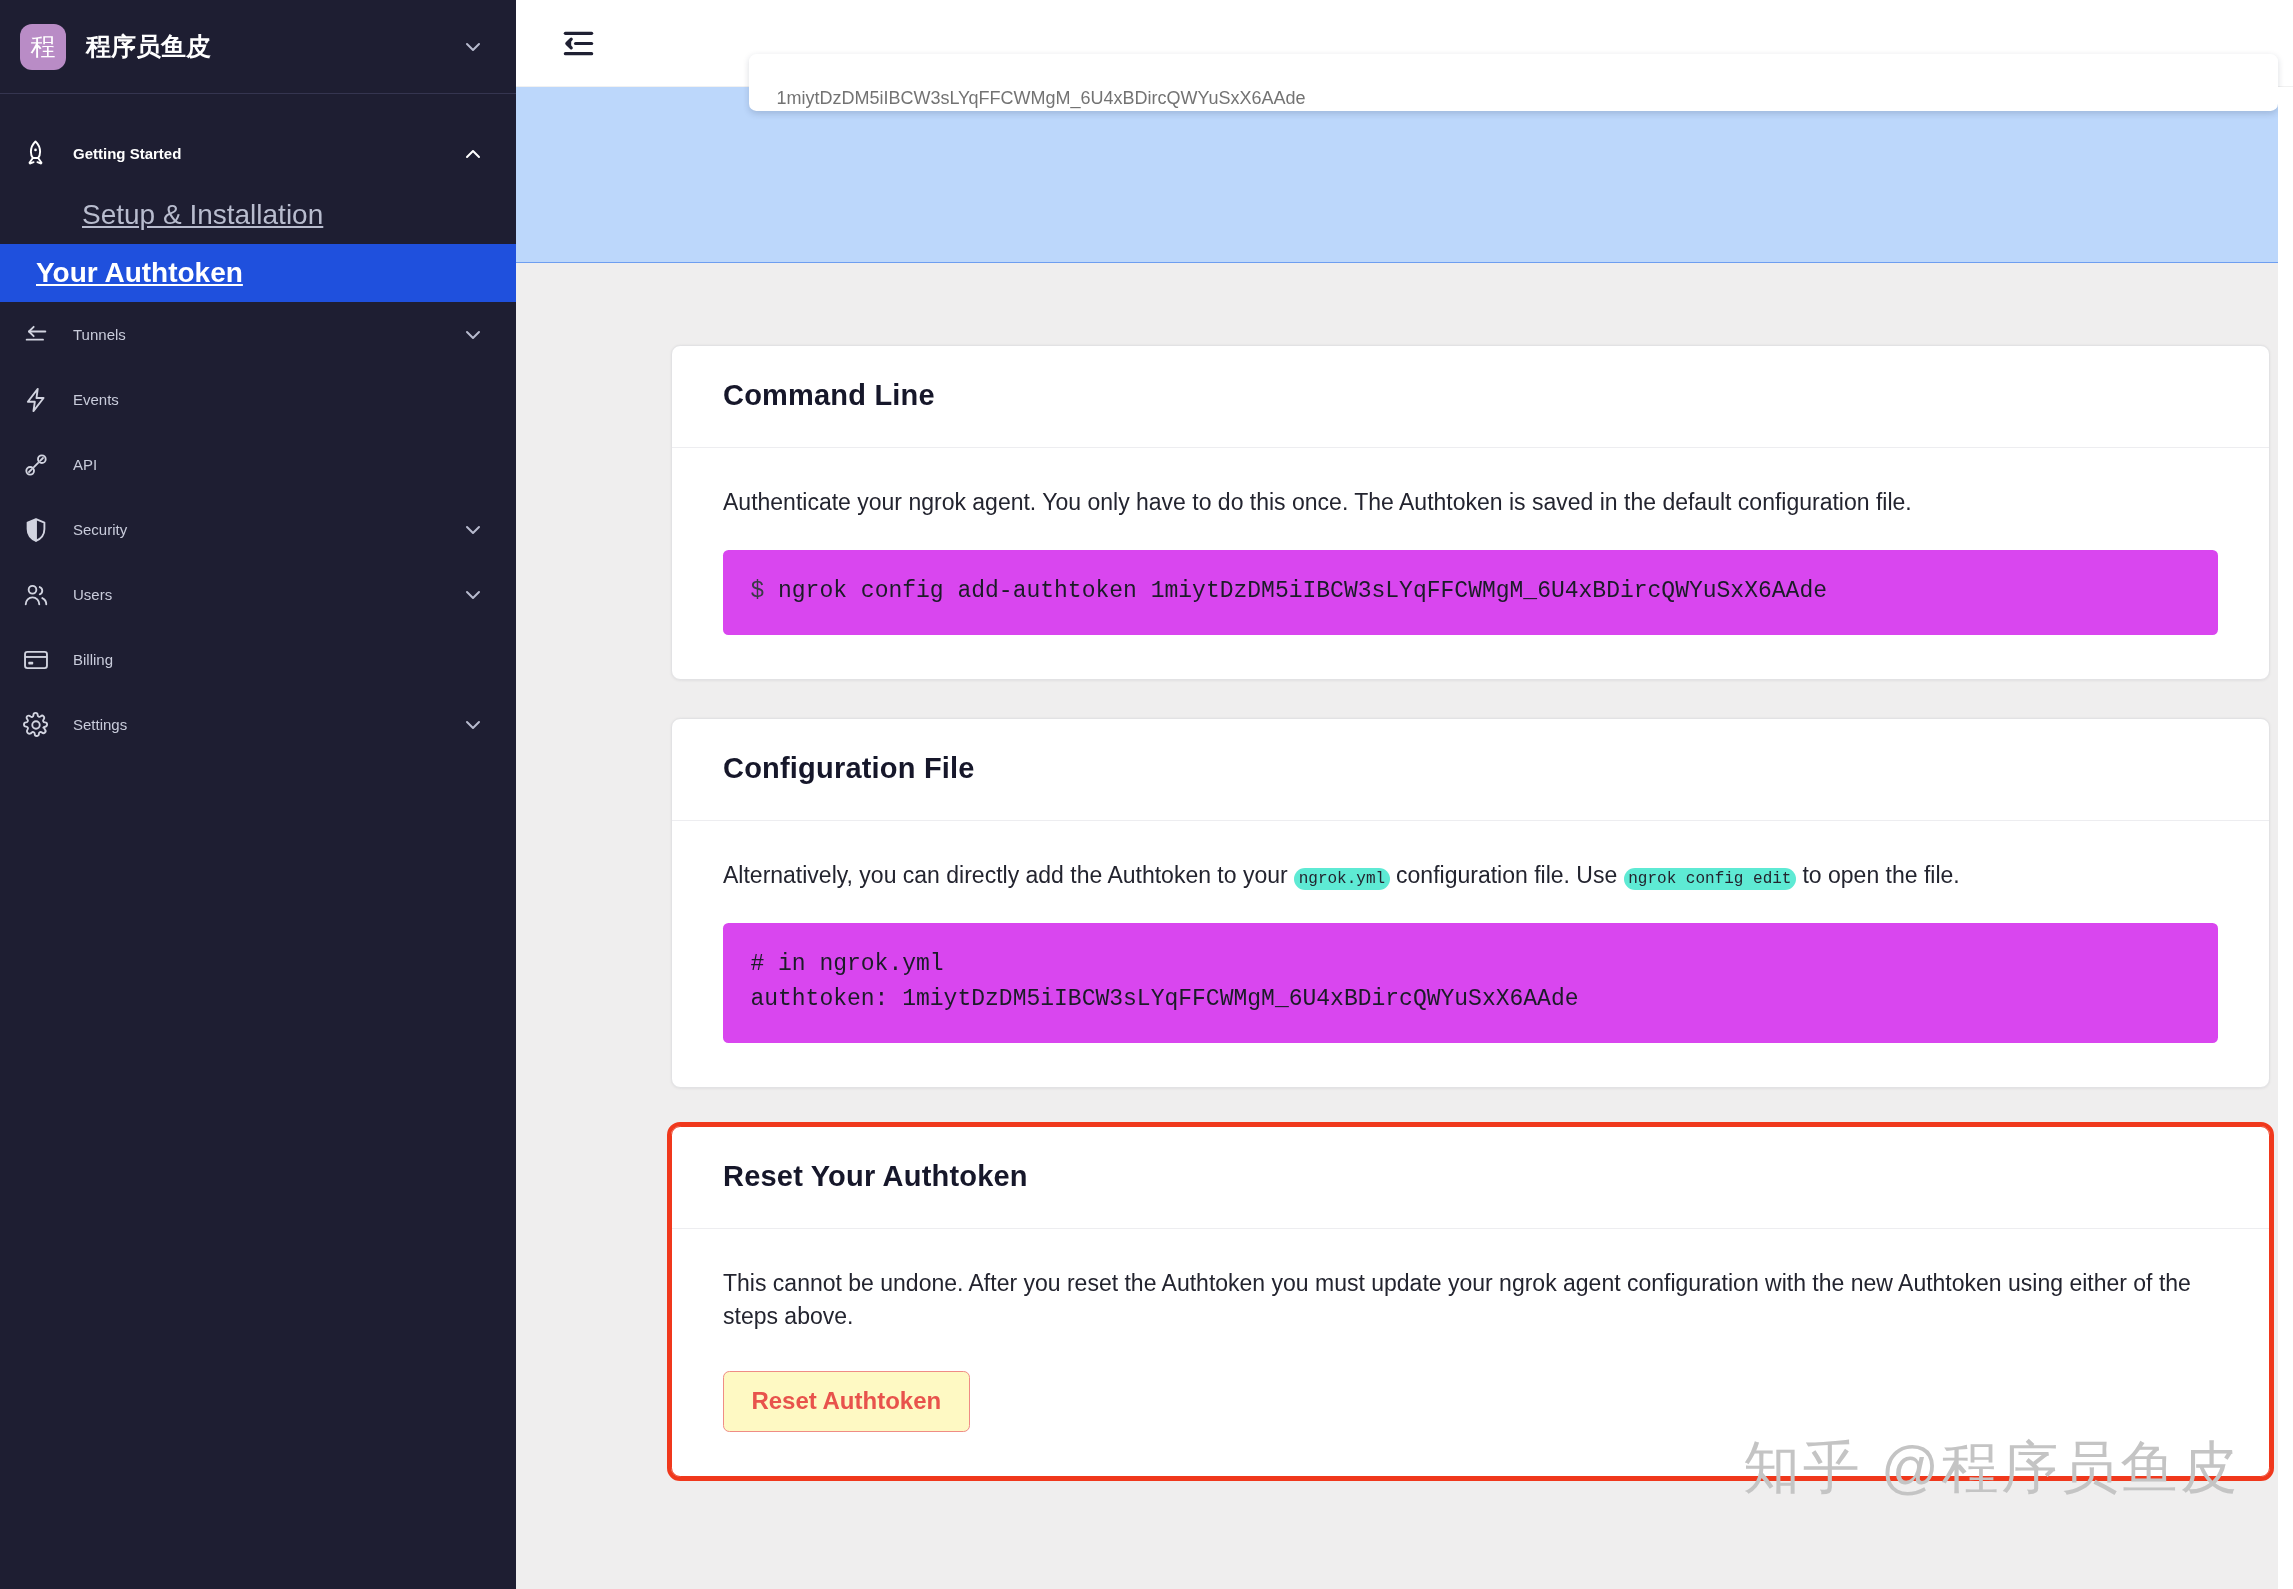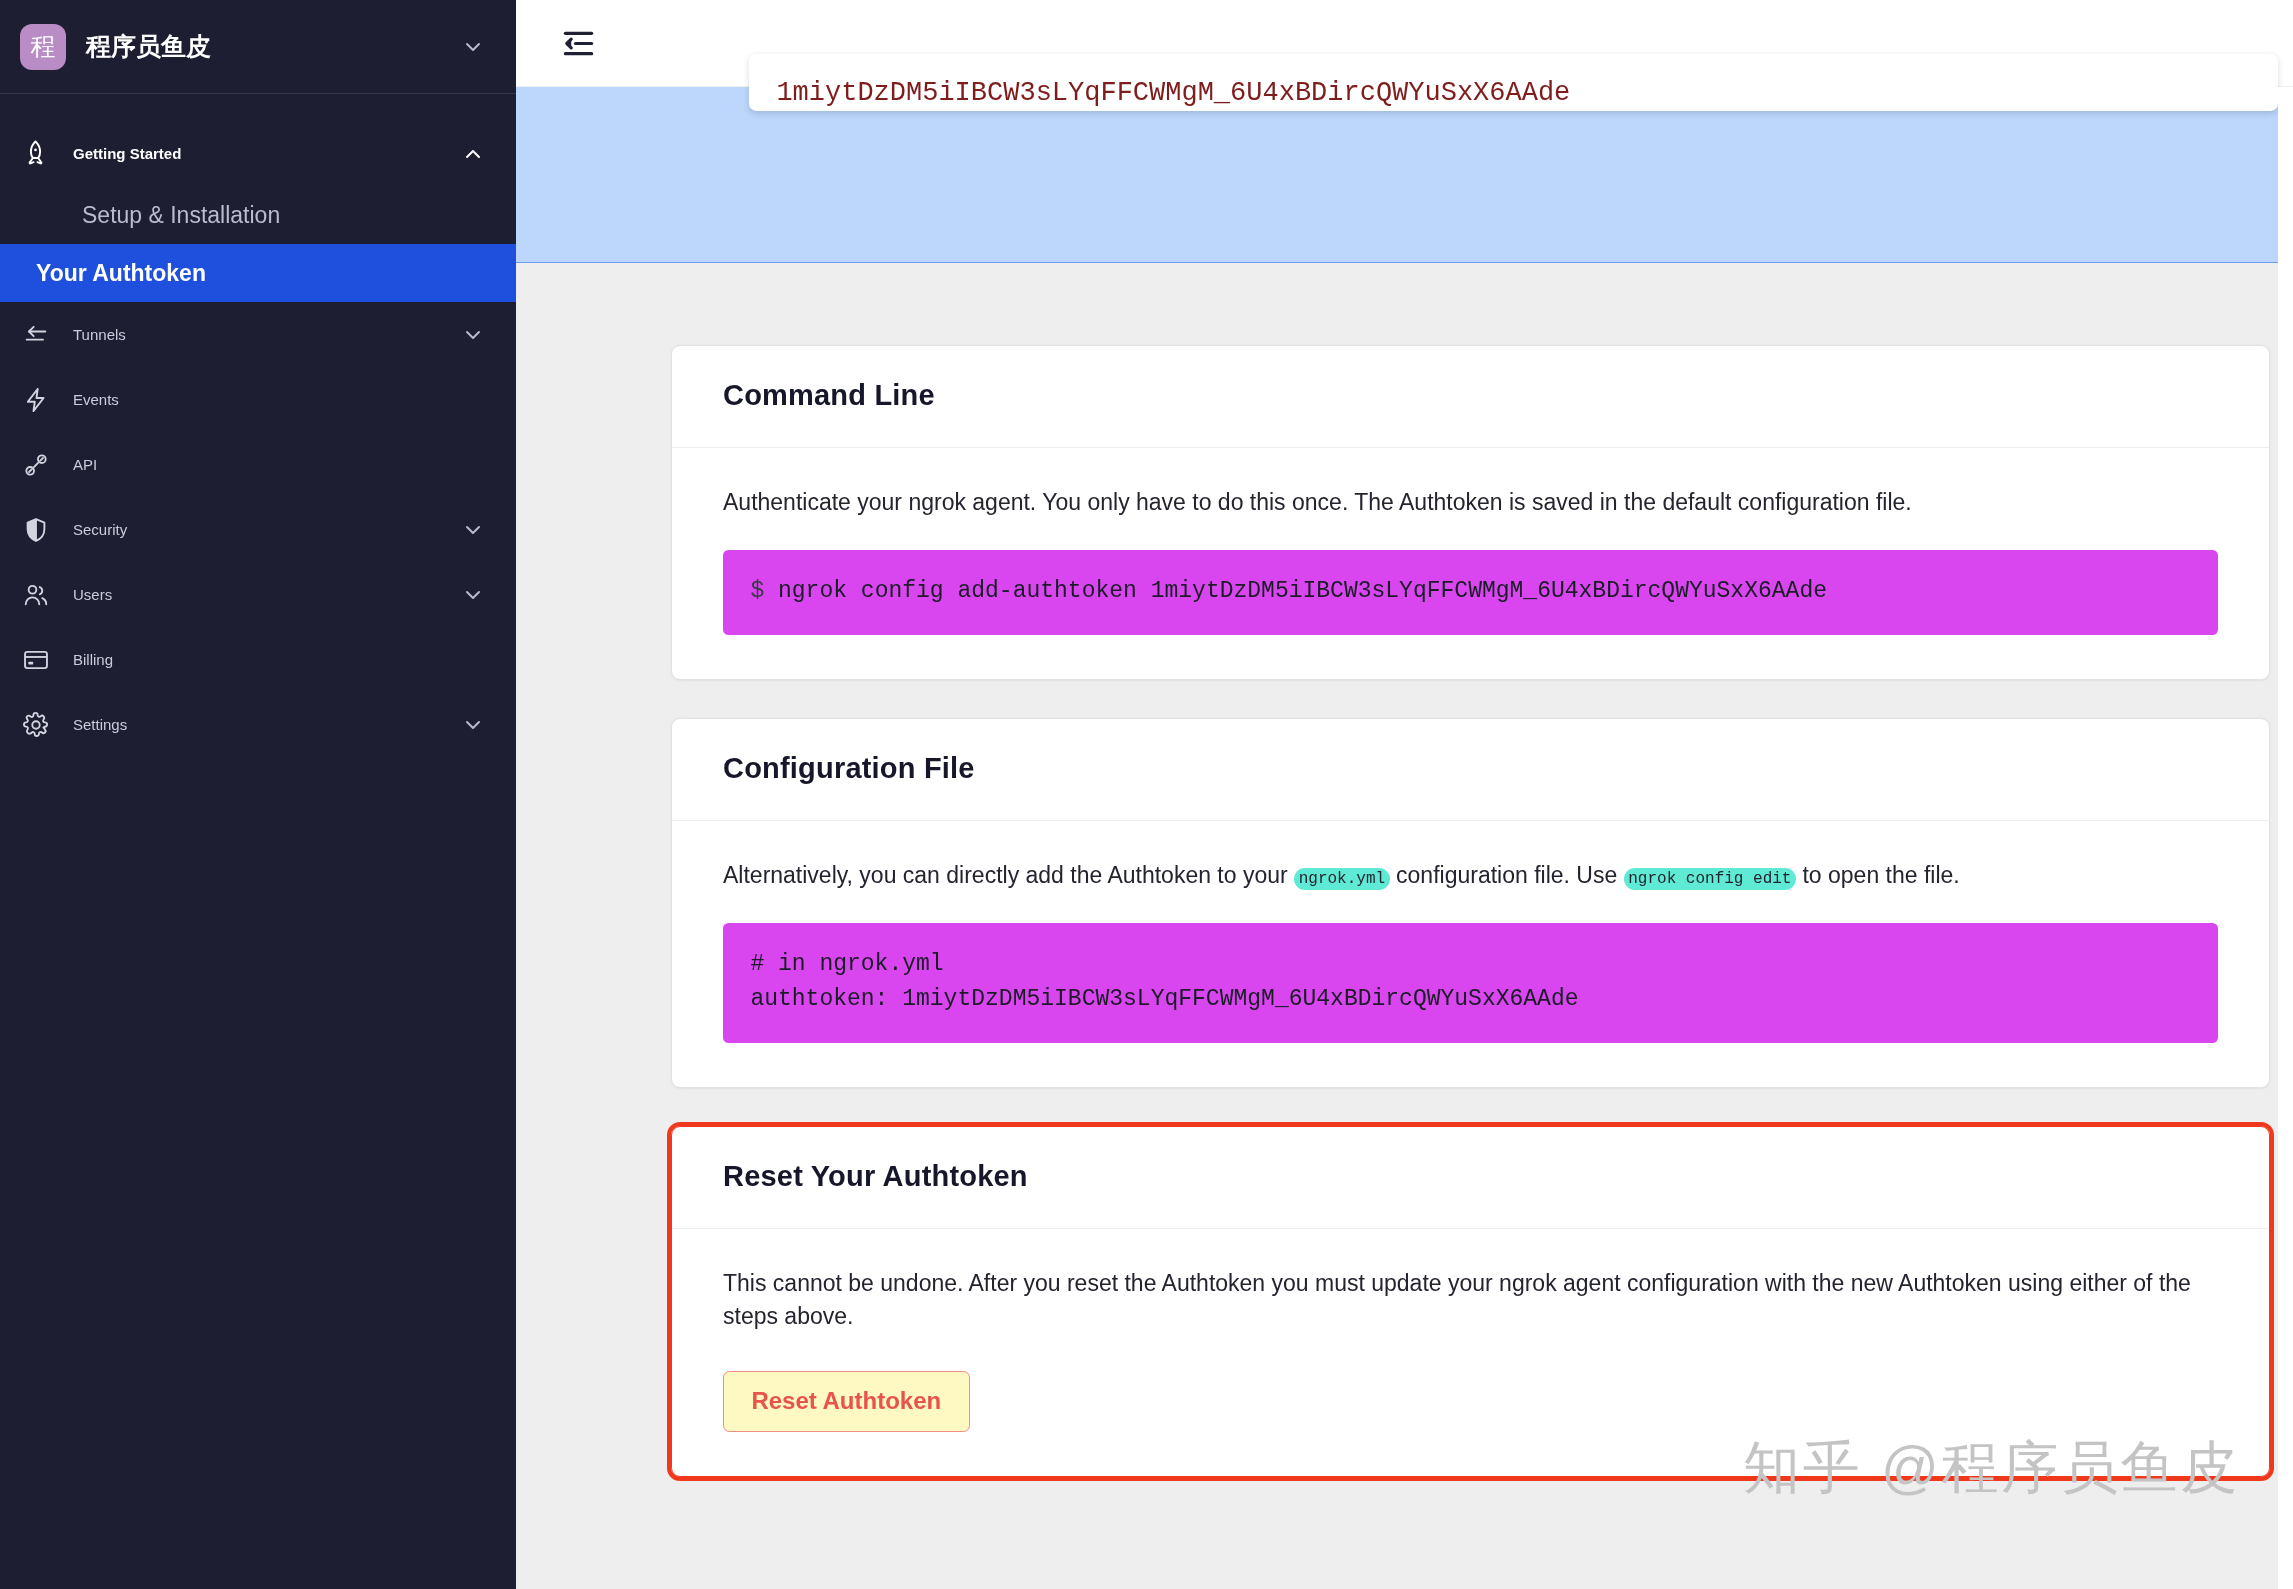--- a/index.html
+++ b/index.html
@@ -81,23 +81,24 @@
   .nav-group-head.active-group .nav-icon { color: #ffffff; }
 
   
   .sub-item {
     display: flex; align-items: center;
     height: 58px;
     padding-left: 82px;
     cursor: pointer;
   }
   .sub-item .sub-label {
-    font-size: 23px;
+    font-size: 28px;
     color: #b8bcce;
     white-space: nowrap;
+    text-decoration: underline;
   }
   .sub-item.selected {
     background: #1f50dd;
     padding-left: 36px;
   }
   .sub-item.selected .sub-label {
     color: #ffffff;
     font-weight: 700;
   }
 
@@ -137,23 +138,23 @@
     top: -33px;
     height: 57px;
     background: #ffffff;
     border-radius: 7.3px;
     box-shadow: 0 2.7px 6.4px rgba(30,40,70,0.17);
     overflow: hidden;
     display: flex; align-items: flex-end;
     padding: 0 27.4px 3.7px 27.4px;
   }
   .token-text {
-    font-family: Liberation Mono, monospace;
-    font-size: 27px;
-    color: #7f1d1d;
+    font-family: Liberation Sans, sans-serif;
+    font-size: 18px;
+    color: #737373;
     white-space: nowrap;
     line-height: 1;
   }
 
   
   .content {
     position: relative;
     height: calc(1590px - 87px - 177px);
     padding: 82px 0 0 155px;
     overflow: hidden;

